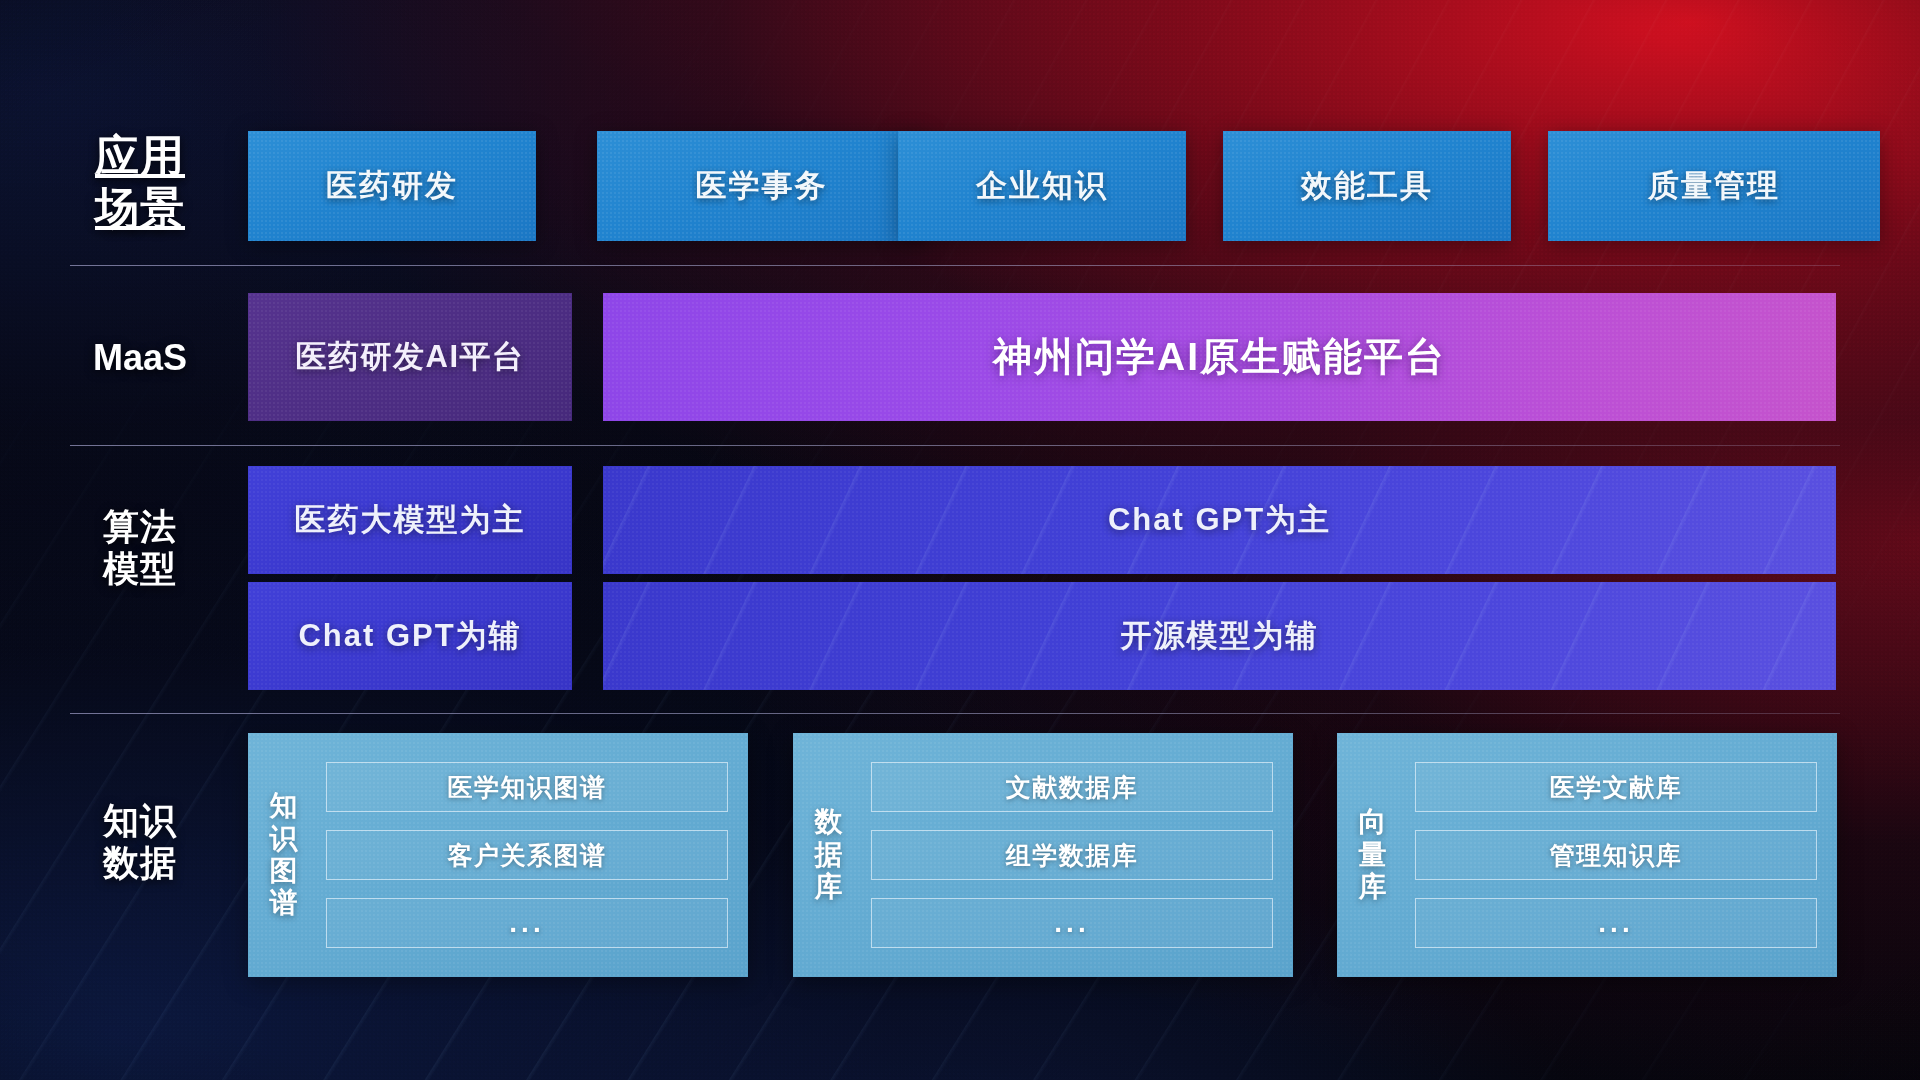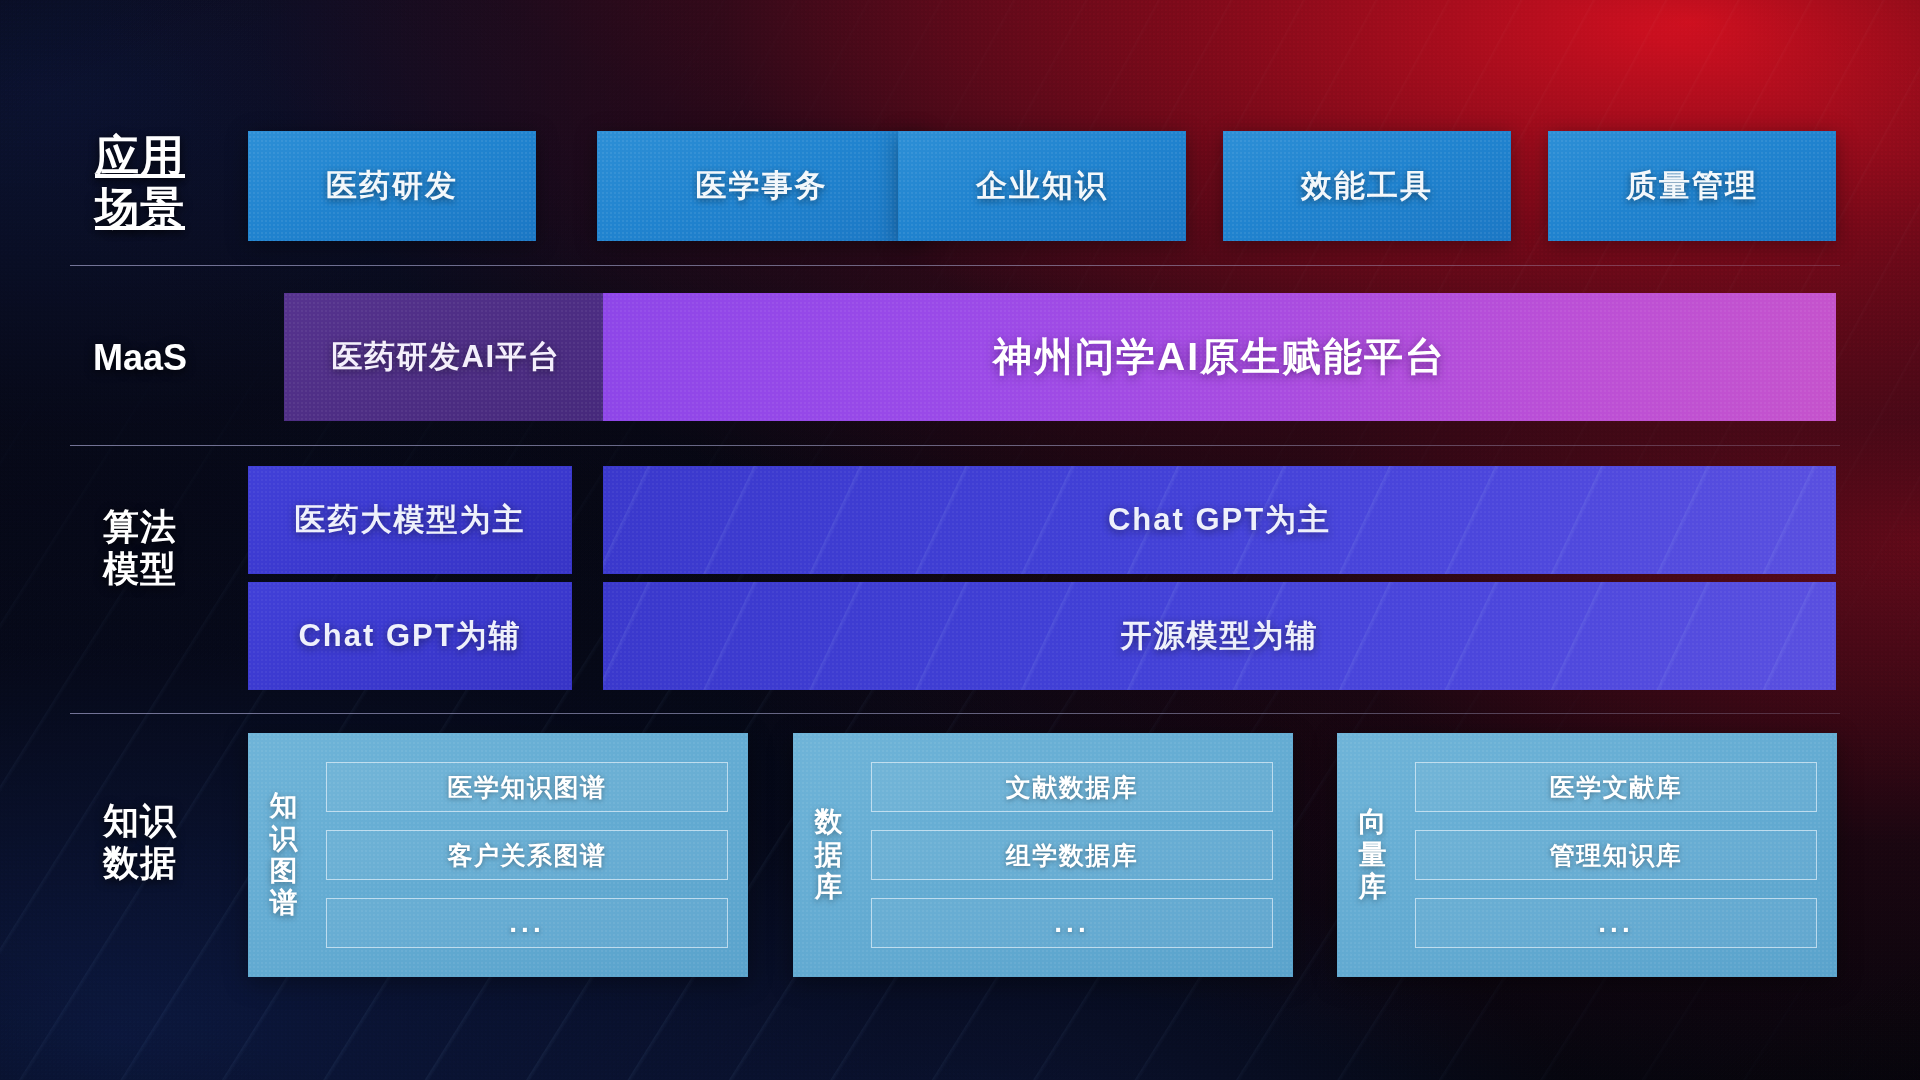--- a/index.html
+++ b/index.html
@@ -90,21 +90,20 @@
     background-size:4px 4px; opacity:.35; pointer-events:none;
   }
 
   
   .maas-left{
     position:absolute;
     background:linear-gradient(150deg,#56338f 0%,#4e2e85 45%,#46297b 100%);
     display:flex; align-items:center; justify-content:center;
     color:#f3eefb; font-size:31px; font-weight:bold; letter-spacing:1.5px;
     text-shadow:0 2px 8px rgba(0,0,0,.45);
-    margin-left:36px;
   }
   .maas-right{
     position:absolute;
     background:linear-gradient(93deg,#8e46e8 0%,#9a4ae8 28%,#a94ce0 55%,#bb4fd6 78%,#c553cc 100%);
     display:flex; align-items:center; justify-content:center;
     color:#ffffff; font-size:39px; font-weight:bold; letter-spacing:2px;
     text-shadow:0 2px 10px rgba(40,0,70,.5);
   }
   .maas-left::after,.maas-right::after{
     content:""; position:absolute; inset:0;
@@ -199,21 +198,21 @@
   </div>
   <div class="appbox" style="left:573px; top:131px; width:329px; height:110px;margin-left:24px;">
     <span>医学事务</span>
   </div>
   <div class="appbox" style="left:898px; top:131px; width:288px; height:110px;">
     <span>企业知识</span>
   </div>
   <div class="appbox" style="left:1223px; top:131px; width:288px; height:110px;">
     <span>效能工具</span>
   </div>
-  <div class="appbox" style="left:1548px; top:131px; width:288px; height:110px;">
+  <div class="appbox" style="left:1548px; top:131px; width:332px; height:110px;">
     <span>质量管理</span>
   </div>
 
   <div class="divider" style="left:70px; top:265px; width:1770px;"></div>
 
   <div class="rowlabel" style="left:70px; top:337px; width:140px; font-size:36px; letter-spacing:0;">MaaS</div>
 
   <div class="maas-left" style="left:248px; top:293px; width:324px; height:128px;">
     <span>医药研发AI平台</span>
   </div>

